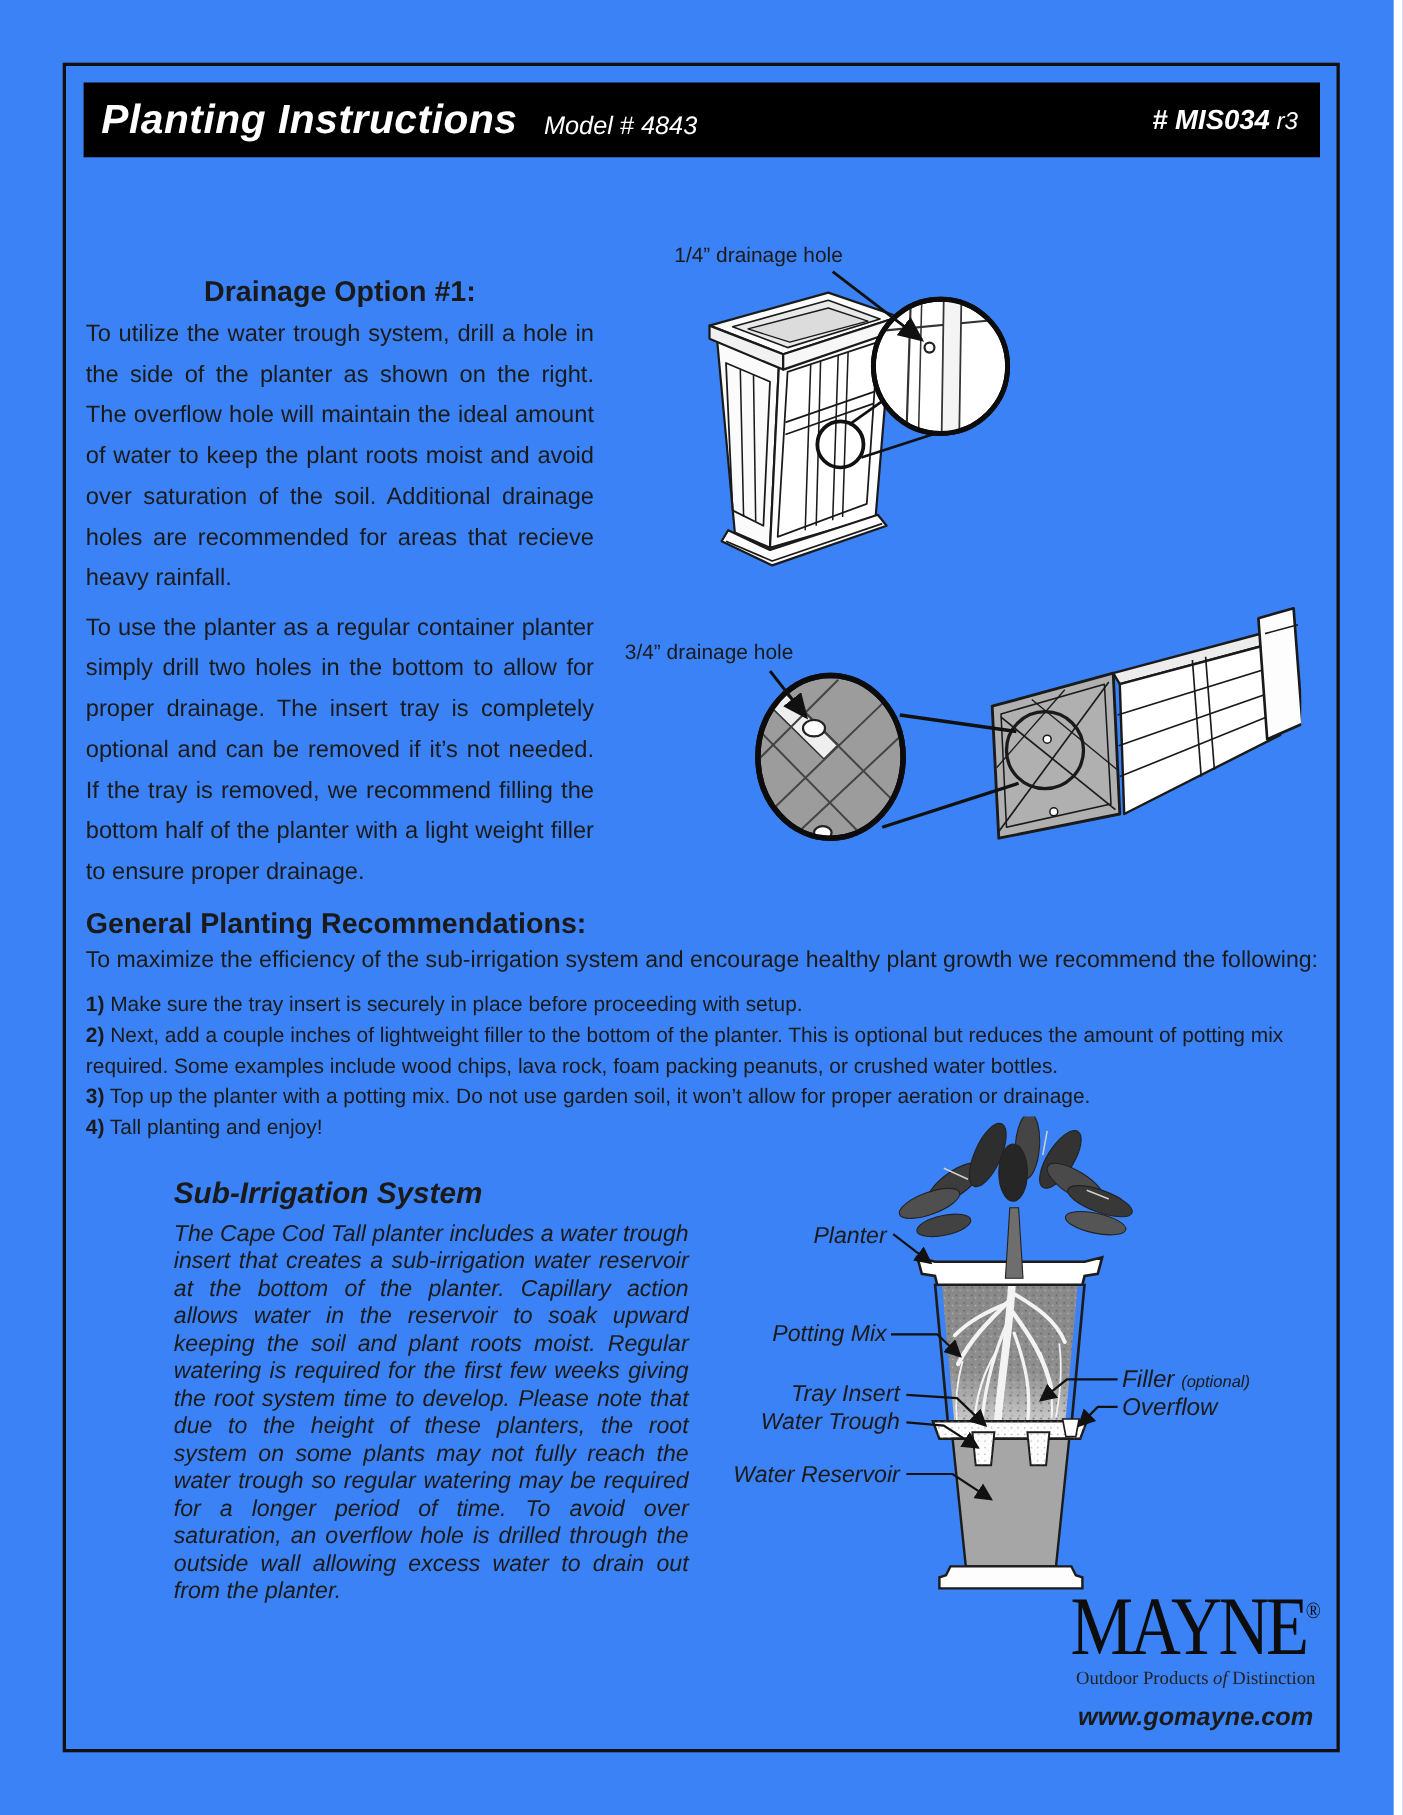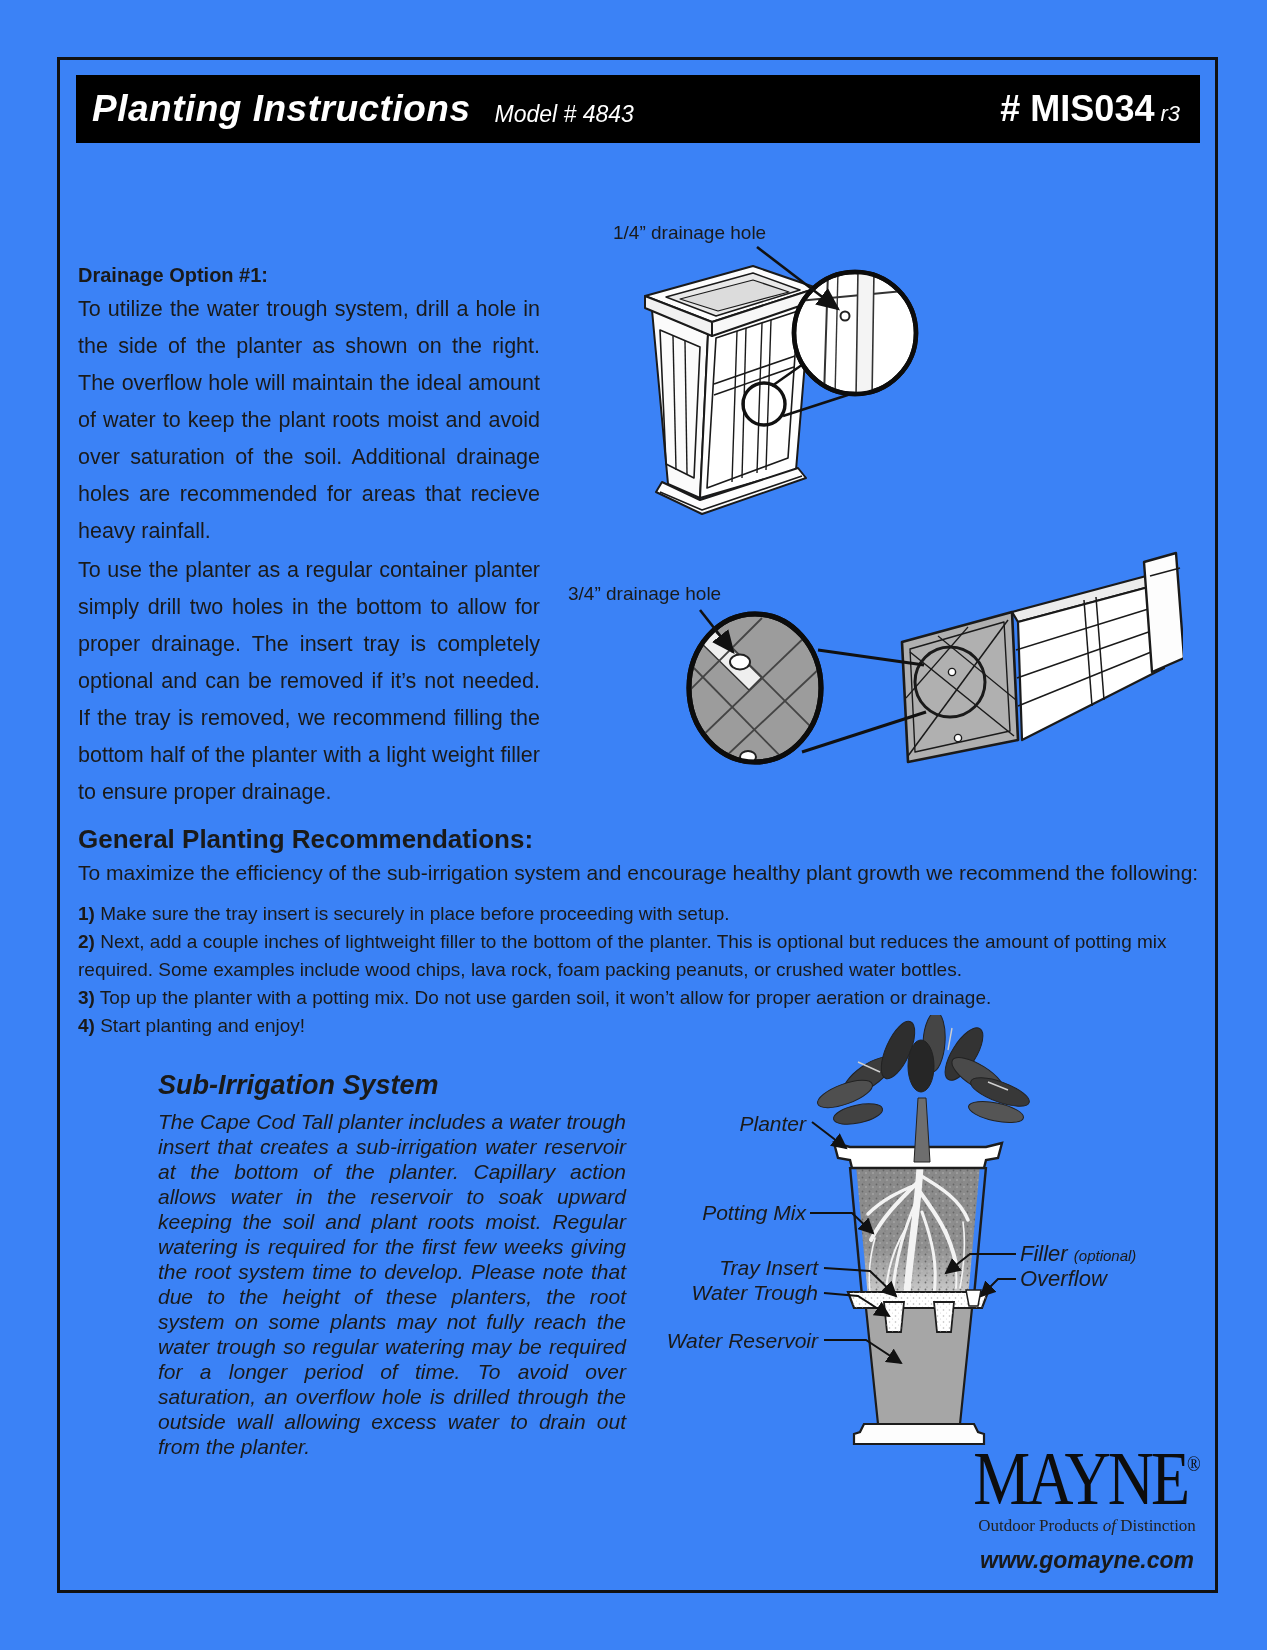--- a/index.html
+++ b/index.html
@@ -6,25 +6,25 @@
   .page{position:relative;width:1267px;height:1650px;background:#3b82f6;overflow:hidden;
         font-family:"Liberation Sans",sans-serif;color:#1a1a1a;}
   .frame{position:absolute;left:57px;top:57px;width:1161px;height:1536px;
          box-sizing:border-box;border:3px solid #111;}
   
   .topbar{position:absolute;left:76px;top:75px;width:1124px;height:68px;background:#000;
           color:#fff;display:flex;align-items:center;}
   .topbar .title{font-size:37px;font-weight:bold;font-style:italic;margin-left:16px;letter-spacing:.5px;white-space:nowrap;}
   .topbar .model{font-size:23px;font-style:italic;margin-left:24px;position:relative;top:5px;white-space:nowrap;}
   .topbar .docwrap{margin-left:auto;margin-right:20px;white-space:nowrap;}
-  .topbar .docnum{font-size:36px;font-weight:bold;}
+  .topbar .docnum{font-size:25px;font-weight:bold;font-style:italic;}
   .topbar .rev{font-size:22px;font-style:italic;margin-left:6px;}
   
   .sec{position:absolute;}
-  .sec h2{font-size:20px;font-weight:bold;margin:14px 0 4px 0;}
+  .sec h2{font-size:26px;font-weight:bold;margin:0 0 4px 0;text-align:center;}
   .sec p{font-size:21.5px;line-height:37px;text-align:justify;margin:0;}
   .opt1{left:78px;top:250px;width:462px;}
   .opt2{left:78px;top:552px;width:462px;}
   .callout{position:absolute;font-size:19px;white-space:nowrap;}
   #callout1{left:613px;top:222px;}
   #callout2{left:568px;top:583px;}
   .genrec{position:absolute;left:78px;top:824px;width:1128px;}
   .genrec h2{font-size:26px;font-weight:bold;margin:0 0 6px 0;}
   .genrec .intro{font-size:21px;margin:0 0 15px 0;white-space:nowrap;}
   .genrec .item{font-size:19px;line-height:28px;margin:0;text-align:left;}
@@ -197,21 +197,21 @@
     <div class="item">
       <b>2)</b>
       <span>Next, add a couple inches of lightweight filler to the bottom of the planter. This is optional but reduces the amount of potting mix required. Some examples include wood chips, lava rock, foam packing peanuts, or crushed water bottles.</span>
     </div>
     <div class="item">
       <b>3)</b>
       <span>Top up the planter with a potting mix. Do not use garden soil, it won’t allow for proper aeration or drainage.</span>
     </div>
     <div class="item">
       <b>4)</b>
-      <span>Start planting and enjoy!</span>
+      <span>Tall planting and enjoy!</span>
     </div>
   </section>
 
   <section class="subirr">
     <h2>Sub-Irrigation System</h2>
     <p>The Cape Cod Tall planter includes a water trough insert that creates a sub-irrigation water reservoir at the bottom of the planter.  Capillary action allows water in the reservoir to soak upward keeping the soil and plant roots moist. Regular watering is required for the first few weeks giving the root system time to develop.  Please note that due to the height of these planters, the root system on some plants may not fully reach the water trough so regular watering may be required for a longer period of time. To avoid over saturation, an overflow hole is drilled through the outside wall allowing excess water to drain out from the planter.</p>
   </section>
 
   <svg class="diag" width="500" height="445" viewBox="640 1015 500 445">
     <defs>

